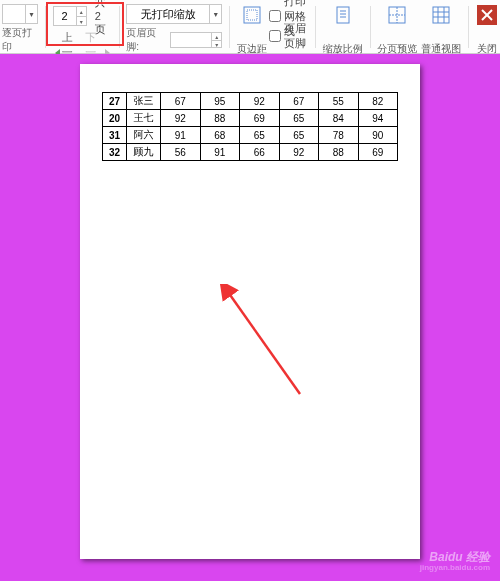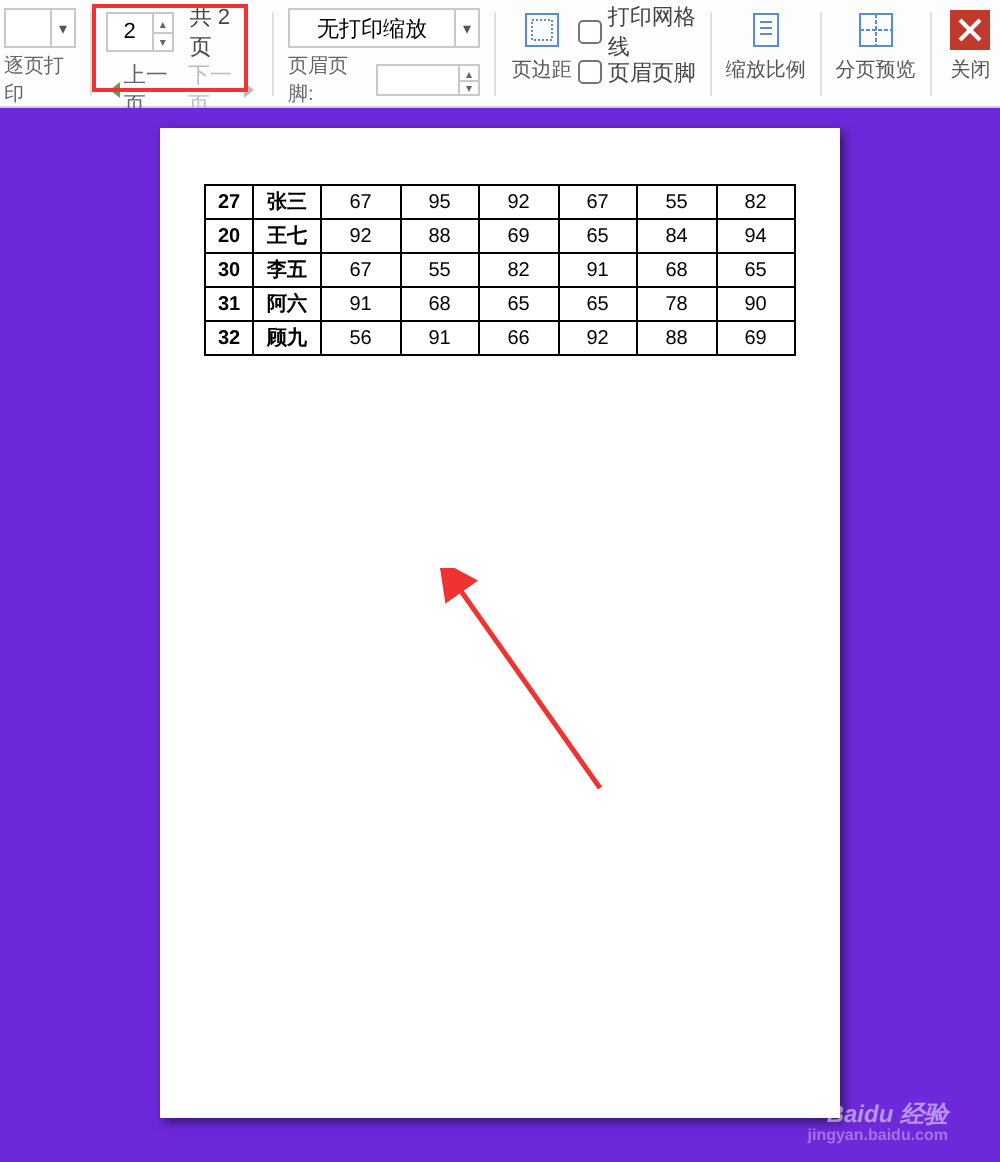--- a/index.html
+++ b/index.html
@@ -52,36 +52,36 @@
   .page-total { padding: 0 6px; color: #444; font-size: 11px; }
 
   .disabled { color: #bcbcbc !important; }
   .nav-btn { display: flex; align-items: center; gap: 2px; font-size: 11px; padding: 0 2px; }
   .nav-arrow { width:0;height:0;border-top:4px solid transparent;border-bottom:4px solid transparent; }
   .arrow-l { border-right:5px solid #5aa157; }
   .arrow-r { border-left:5px solid #bcbcbc; }
 
   .tool-btn { display:flex; flex-direction:column; align-items:center; width:38px; cursor:pointer; }
   .tool-btn .ico { width:22px; height:22px; display:flex; align-items:center; justify-content:center; }
-  .tool-btn .lbl { font-size:10px; color:#555; margin-top:2px; white-space:nowrap; }
+  .tool-btn .lbl { font-size:10px; color:#555; margin-top:16px; white-space:nowrap; }
 
   .ck { display:flex; align-items:center; gap:3px; font-size:11px; color:#444; height:20px; }
   .ck input { width:12px; height:12px; }
 
   
   svg { display:block; }
 
   
   .highlight-box {
     position:absolute; border:2px solid #e33; pointer-events:none;
   }
 
   
   .workspace {
-    background:#6d28d9;
+    background:#d946ef;
     height:527px;
     display:flex; justify-content:center;
     padding-top:10px;
     position:relative;
   }
   .paper {
     width:340px; height:495px; background:#fff;
     box-shadow:2px 2px 5px rgba(0,0,0,.5);
     position:relative;
     padding:28px 22px;
@@ -89,30 +89,30 @@
   
   table.content {
     border-collapse:collapse; font-size:10px; width:100%;
     table-layout:fixed;
   }
   table.content td {
     border:1px solid #000; text-align:center; height:16px;
     padding:1px 0;
   }
   table.content td:first-child { width:24px; font-weight:bold; }
-  table.content td:nth-child(2) { width:34px; font-weight:bold; }
+  table.content td:nth-child(2) { width:34px; font-weight:normal; }
 
   
   .red-arrow {
     position:absolute; left:140px; top:220px; pointer-events:none;
   }
 
   
   .wm {
-    position:absolute; right:26px; bottom:8px;
+    position:absolute; right:10px; bottom:8px;
     font-size:12px; color:rgba(255,255,255,.5);
     font-style:italic; font-weight:bold; pointer-events:none;
     text-align:right; line-height:1.1;margin-top:32px;
   }
   .wm small { font-size:8px; font-style:normal; display:block; color:rgba(255,255,255,.35);}
 </style>
 </head>
 <body>
 
 <div class="toolbar">
@@ -217,20 +217,32 @@
     <span class="ico">
       <svg width="20" height="20">
           <rect x="2" y="2" width="16" height="16" fill="none" stroke="#5b8bd4"></rect>
           <line x1="10" y1="2" x2="10" y2="18" stroke="#5b8bd4" stroke-dasharray="2 1"></line>
           <line x1="2" y1="10" x2="18" y2="10" stroke="#5b8bd4" stroke-dasharray="2 1"></line>
         </svg>
     </span>
     <span class="lbl">分页预览</span>
   </div>
 
+  <div class="tool-btn" style="width:46px;">
+    <span class="ico">
+      <svg width="20" height="20">
+          <rect x="2" y="2" width="16" height="16" fill="none" stroke="#5b8bd4"></rect>
+          <line x1="2" y1="7" x2="18" y2="7" stroke="#5b8bd4"></line>
+          <line x1="2" y1="12" x2="18" y2="12" stroke="#5b8bd4"></line>
+          <line x1="7" y1="2" x2="7" y2="18" stroke="#5b8bd4"></line>
+          <line x1="13" y1="2" x2="13" y2="18" stroke="#5b8bd4"></line>
+        </svg>
+    </span>
+    <span class="lbl">普通视图</span>
+  </div>
 
   <div class="sep"></div>
 
   <div class="tool-btn" style="width:30px;">
     <span class="ico">
       <svg width="20" height="20">
           <rect width="20" height="20" fill="#c0392b"></rect>
           <line x1="5" y1="5" x2="15" y2="15" stroke="#fff" stroke-width="2"></line>
           <line x1="15" y1="5" x2="5" y2="15" stroke="#fff" stroke-width="2"></line>
         </svg>
@@ -259,30 +271,20 @@
             <td>20</td>
             <td>王七</td>
             <td>92</td>
             <td>88</td>
             <td>69</td>
             <td>65</td>
             <td>84</td>
             <td>94</td>
           </tr>
           <tr>
-            <td>30</td>
-            <td>李五</td>
-            <td>67</td>
-            <td>55</td>
-            <td>82</td>
-            <td>91</td>
-            <td>68</td>
-            <td>65</td>
-          </tr>
-          <tr>
             <td>31</td>
             <td>阿六</td>
             <td>91</td>
             <td>68</td>
             <td>65</td>
             <td>65</td>
             <td>78</td>
             <td>90</td>
           </tr>
           <tr>

